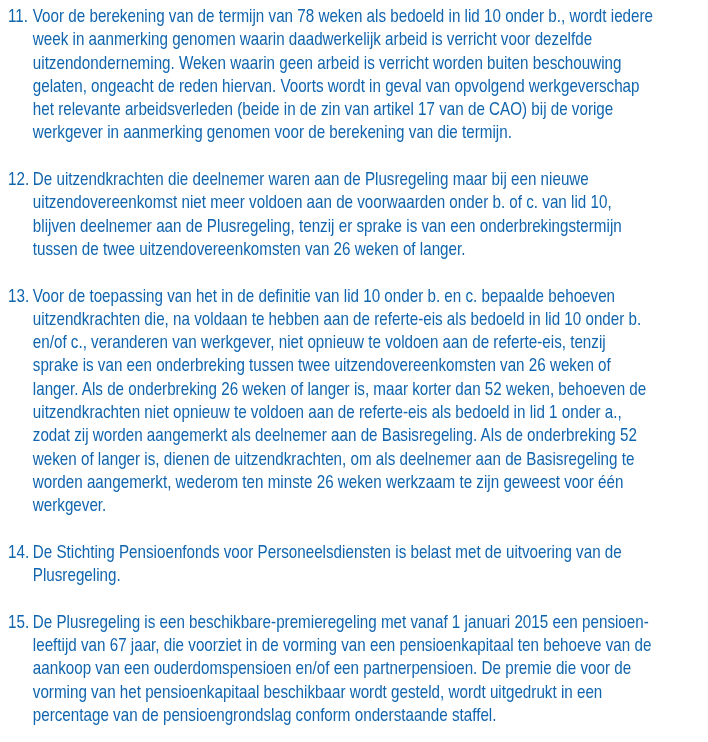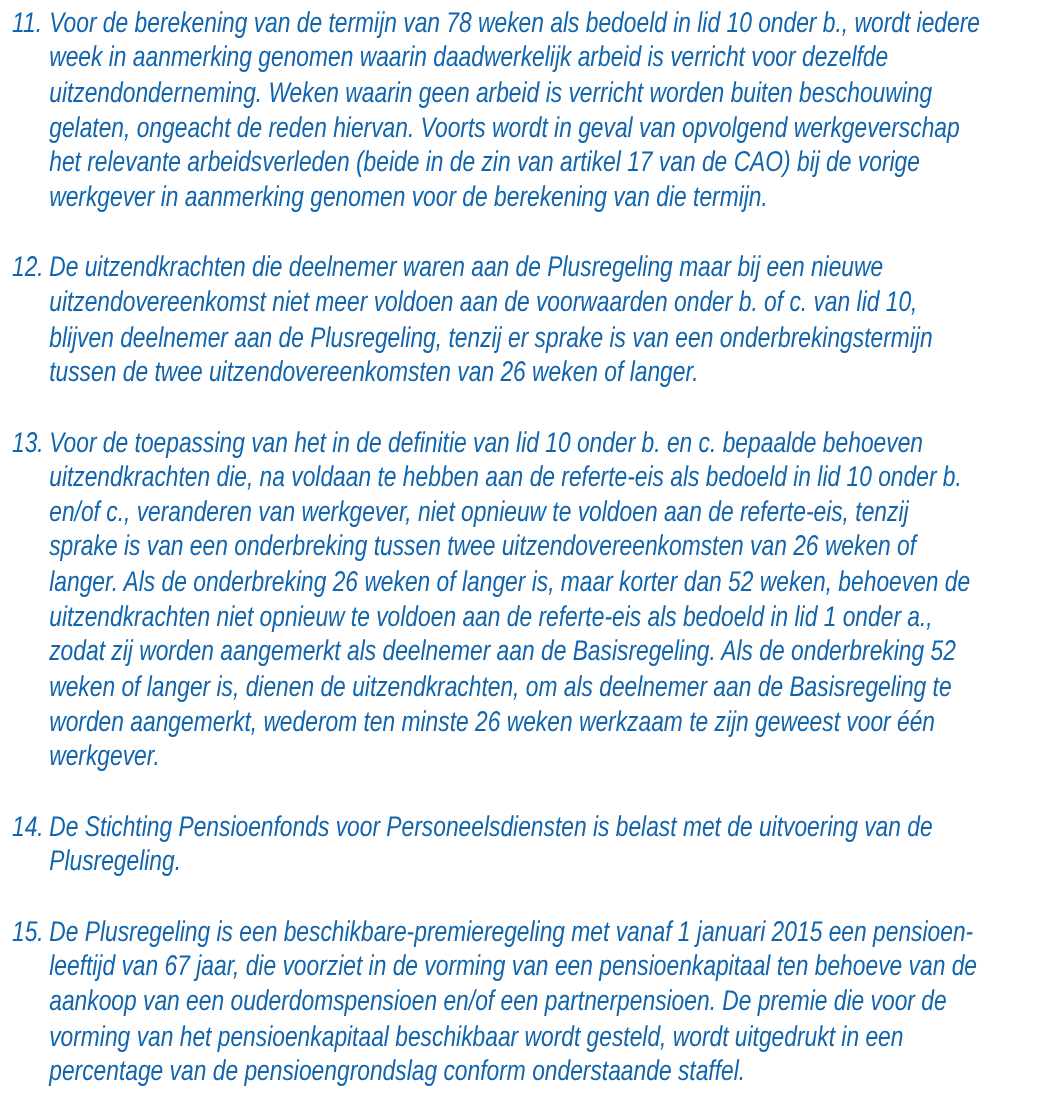--- a/index.html
+++ b/index.html
@@ -9,21 +9,20 @@
     width: 708px;
     height: 742px;
     overflow: hidden;
   }
   .page {
     position: relative;
     width: 564px;
     height: 742px;
     background: #ffffff;
     font-family: "Liberation Sans", "DejaVu Sans", sans-serif;
-    font-style: italic;
   }
   
   .doc {
     position: absolute;
     left: 8px;
     top: 4px;
     width: 866px;
     transform: scaleX(0.80);
     transform-origin: 0 0;
     font-size: 19px;

